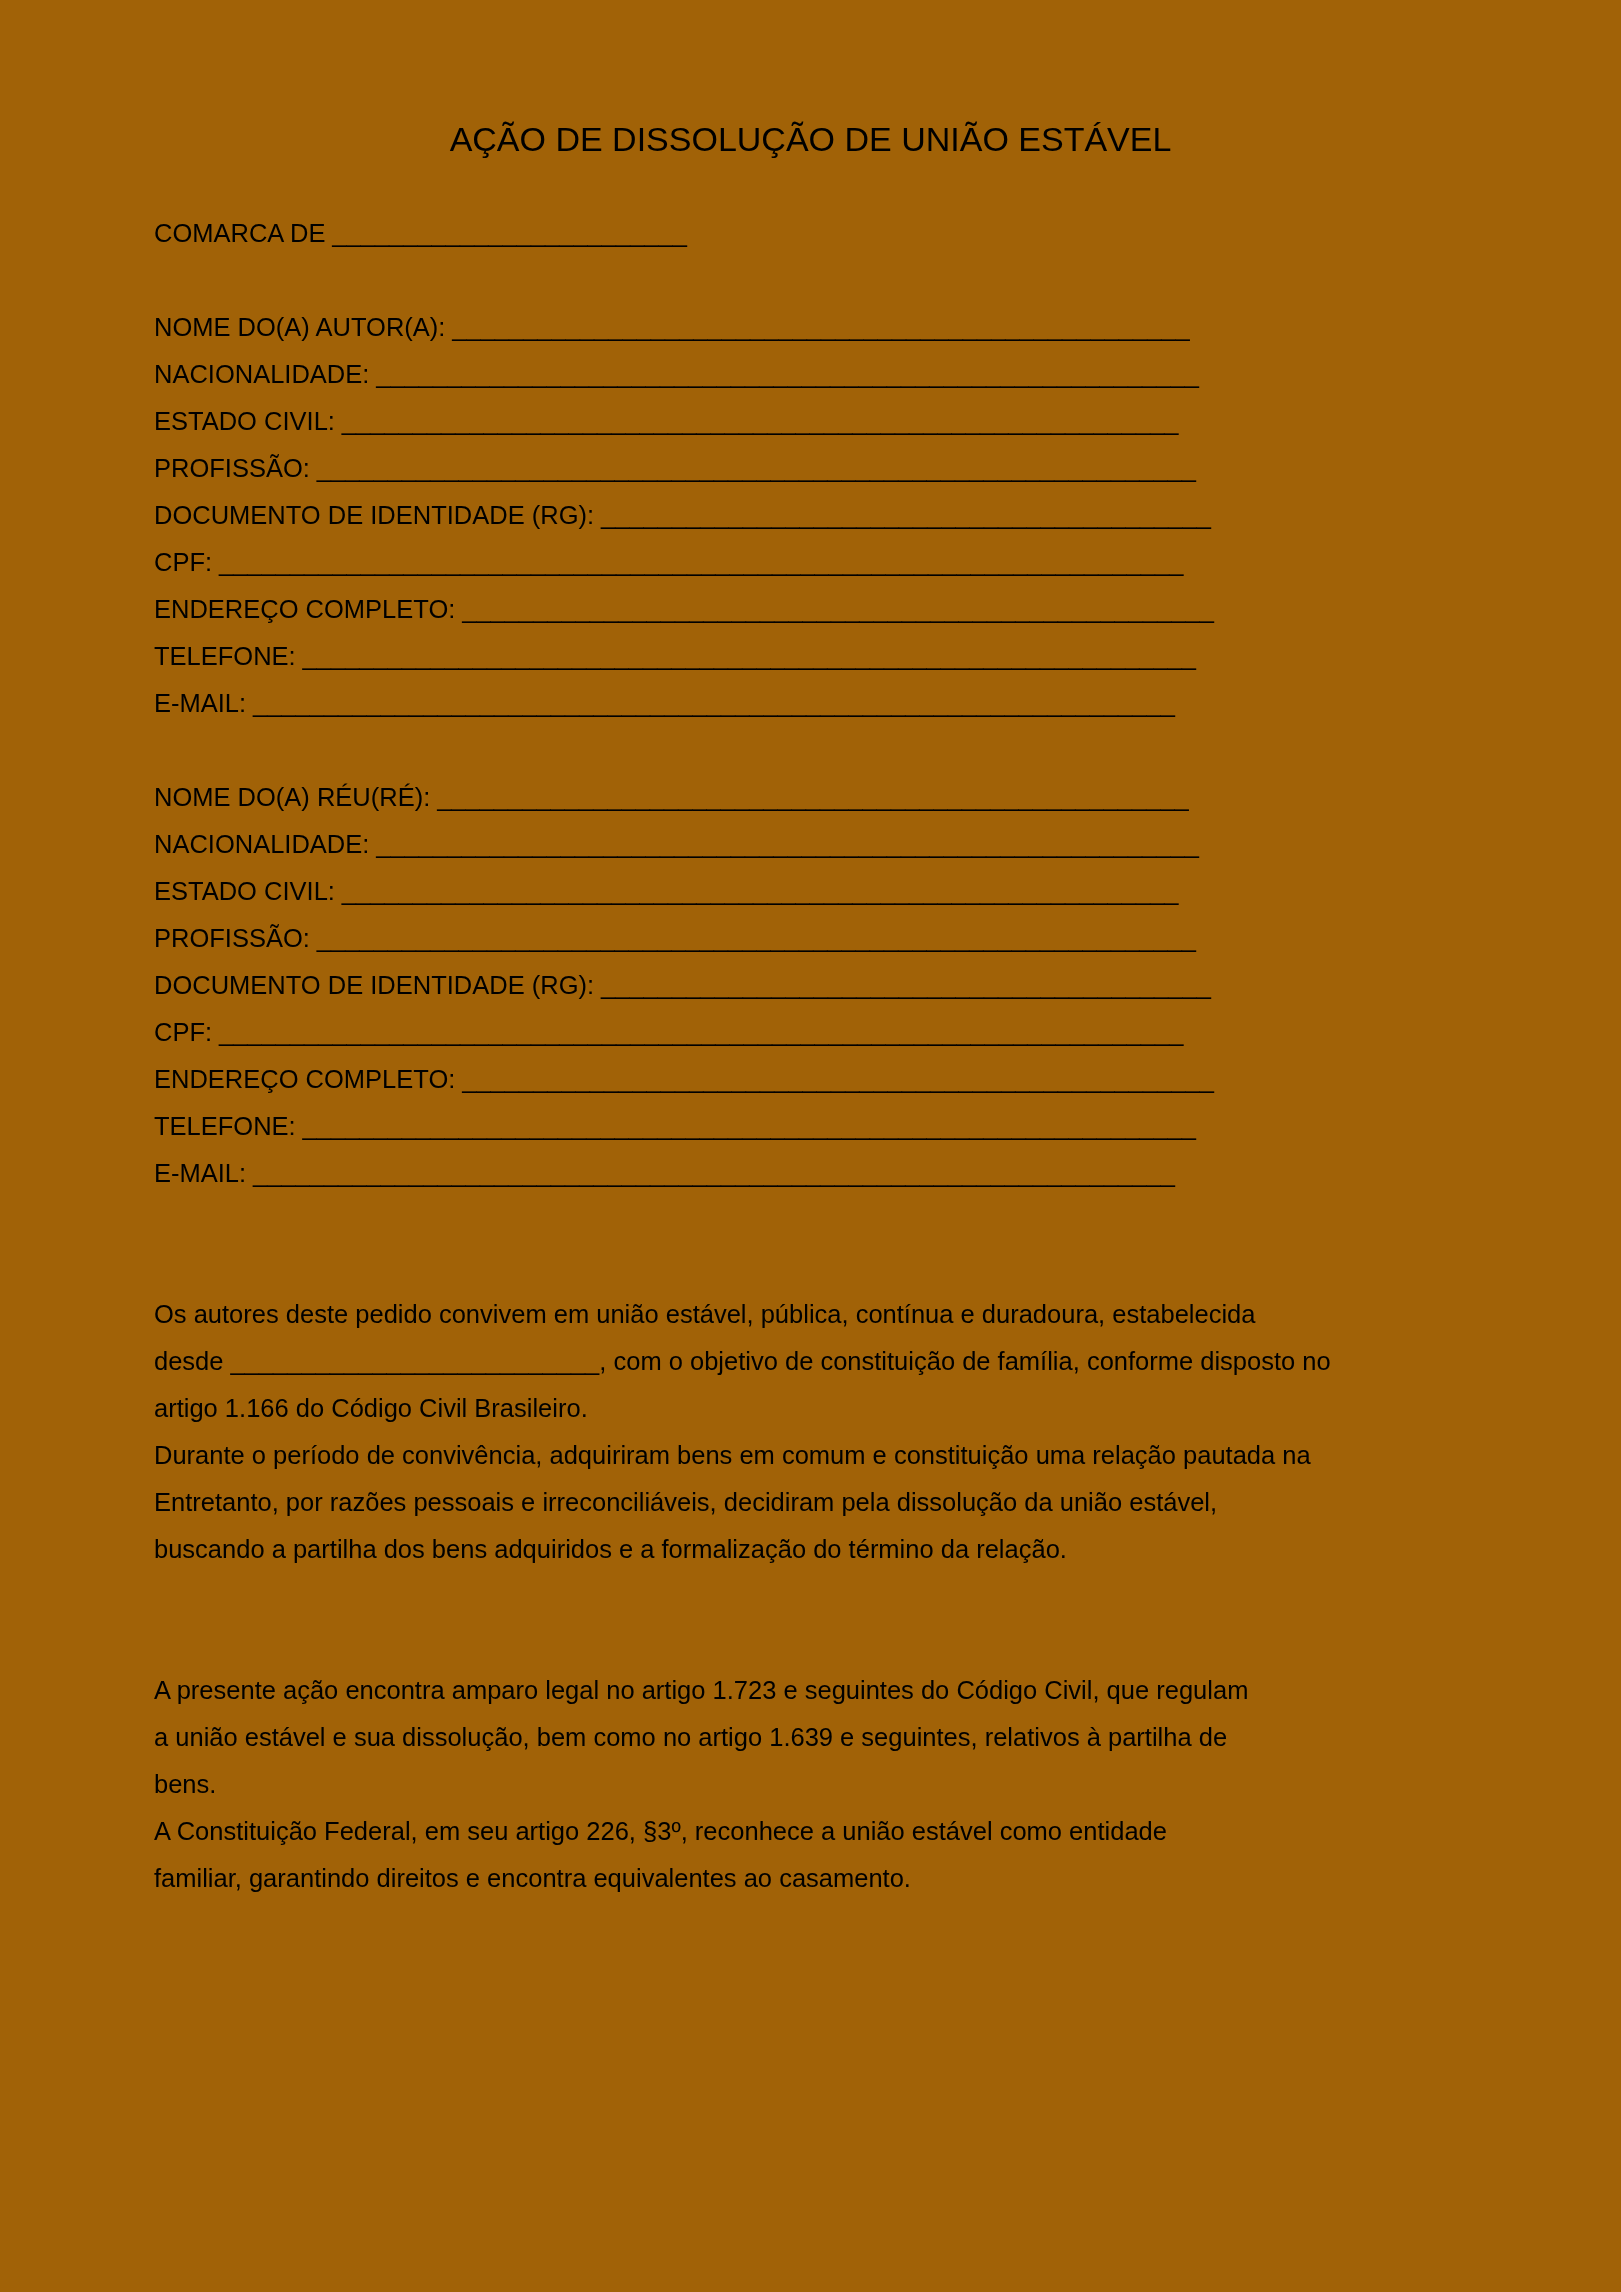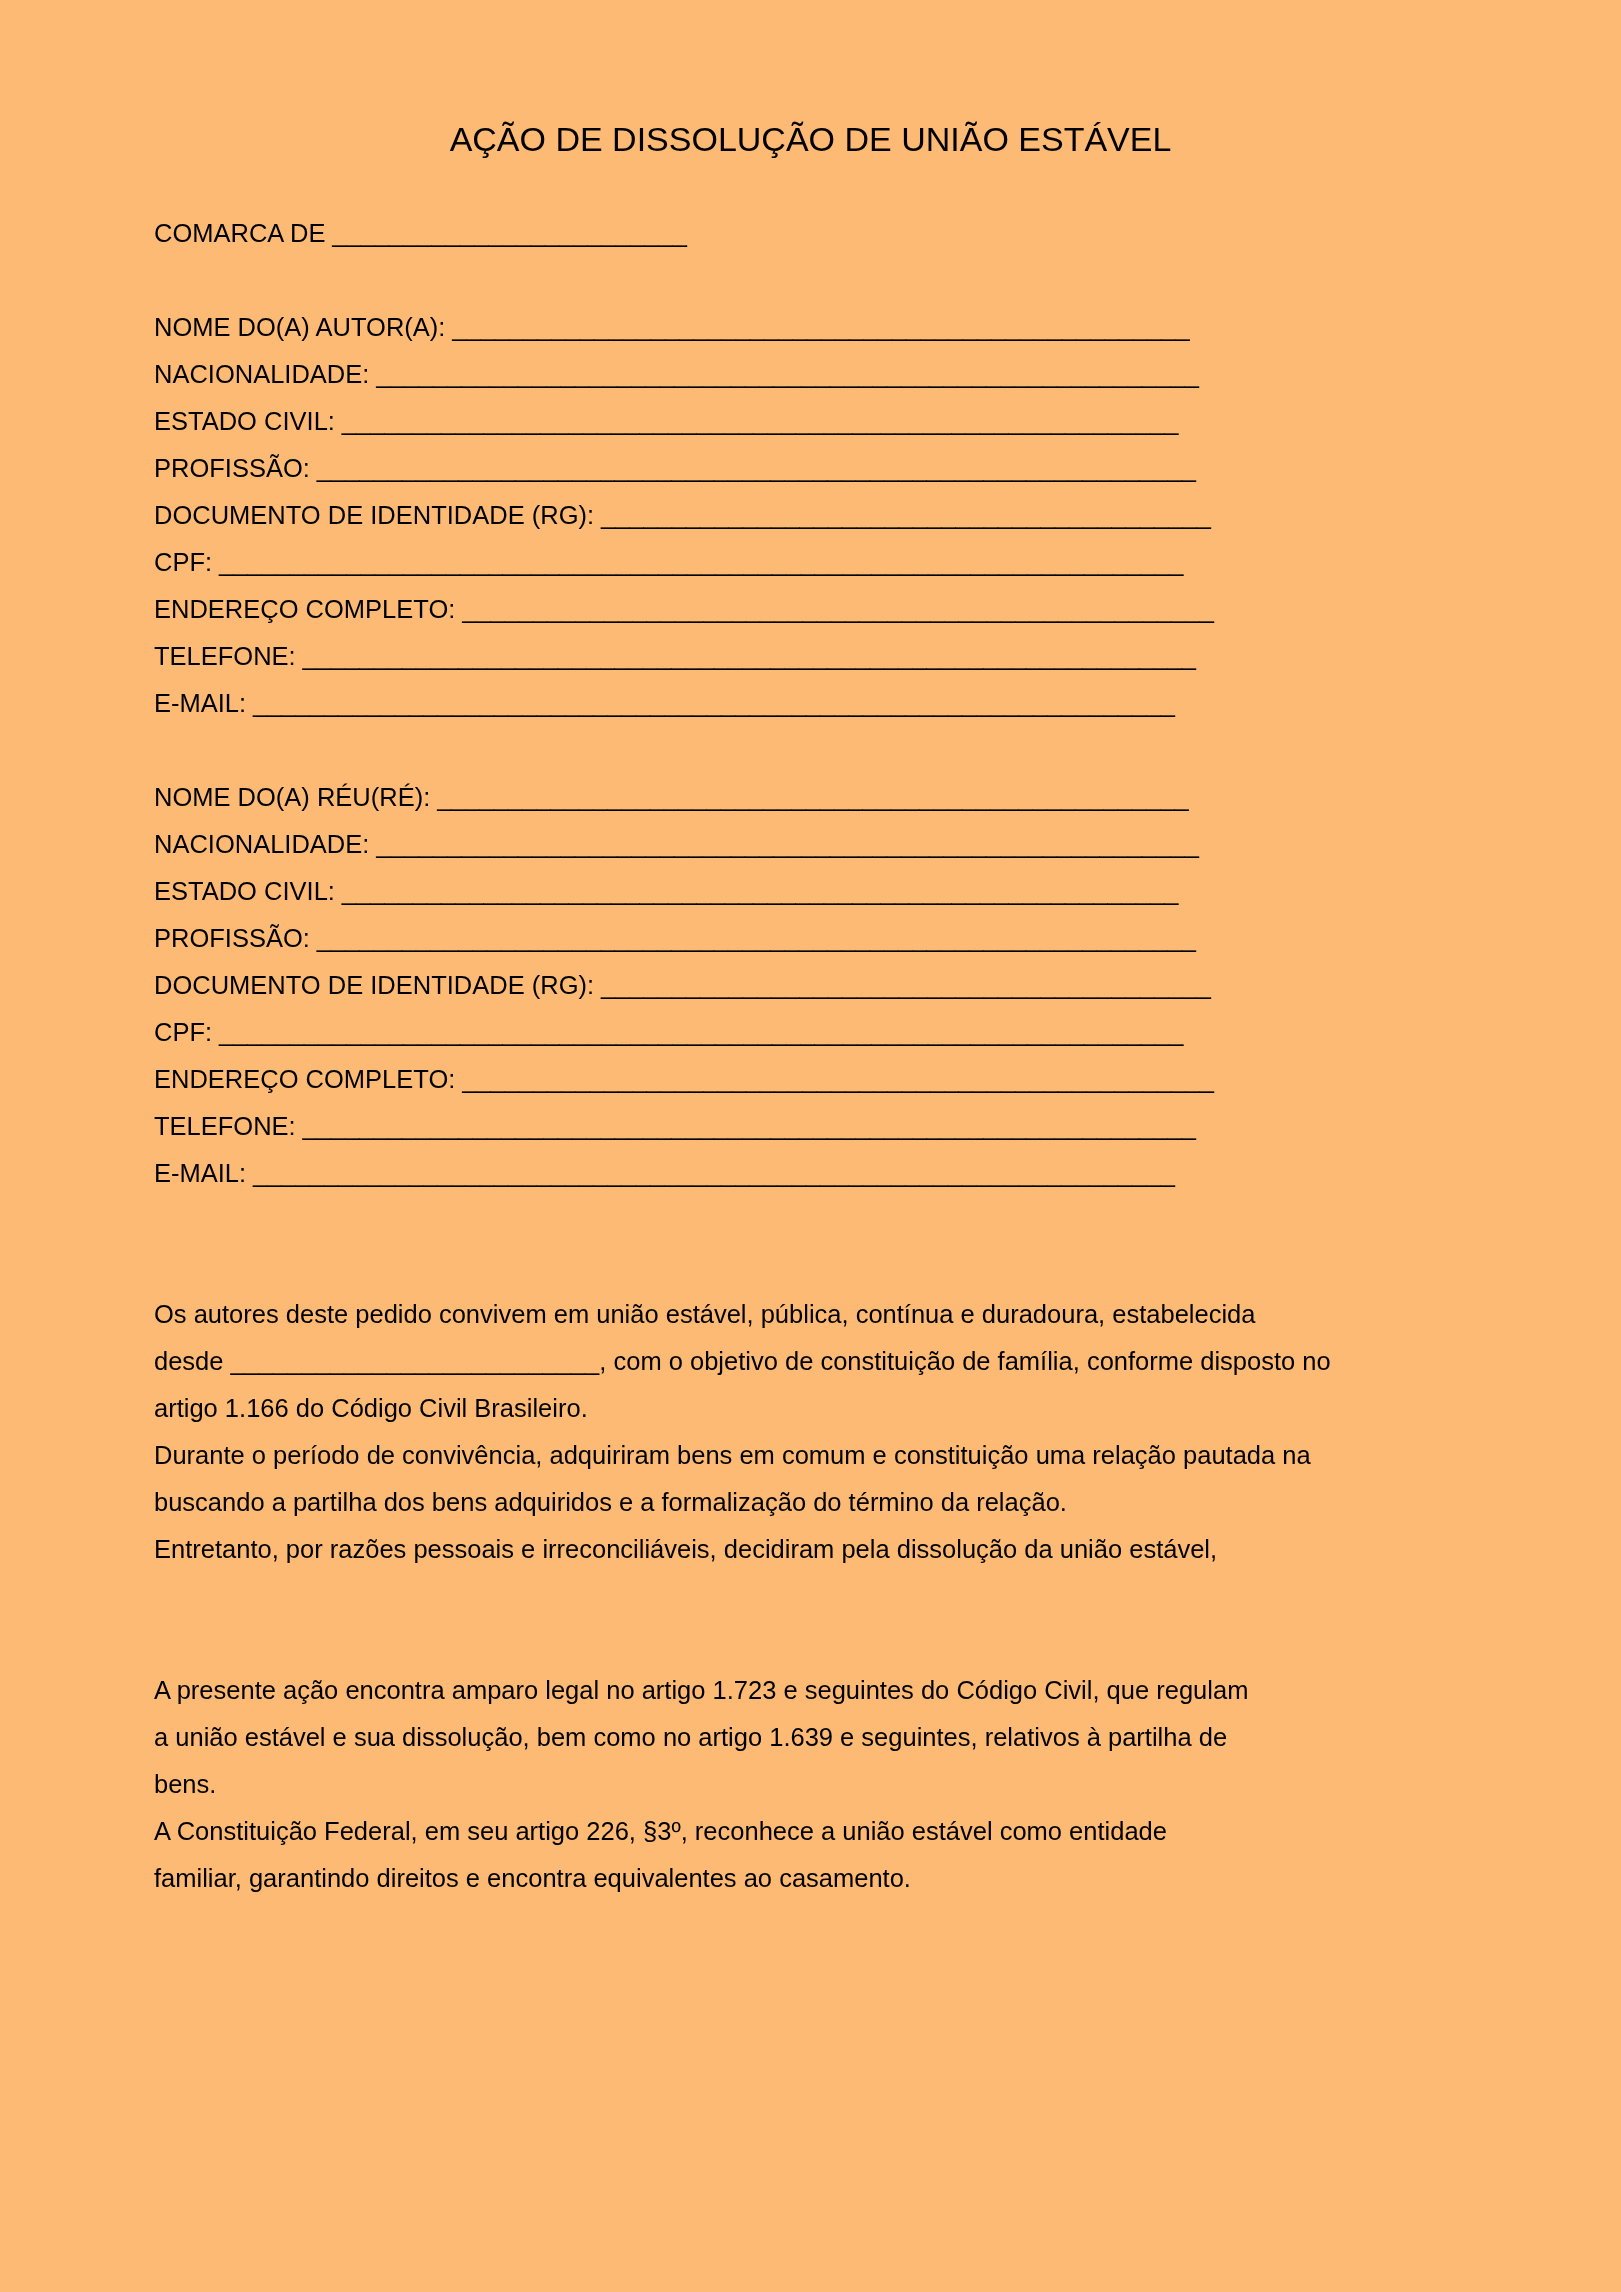--- a/index.html
+++ b/index.html
@@ -4,21 +4,21 @@
 <style>
   html, body {
     margin: 0;
     padding: 0;
     background: #ffffff;
   }
   .page {
     position: relative;
     width: 1621px;
     height: 2293px;
-    background: #fdba74;
+    background: #a16207;
     color: #000000;
     font-family: "Liberation Sans", "DejaVu Sans", sans-serif;
     font-size: 25.5px;
     box-sizing: border-box;
     padding: 116px 19.6px 0 154px;
     overflow: hidden;
   }
   .line {
     height: 47px;
     line-height: 47px;
@@ -76,22 +76,22 @@
   </div>
 
   <div class="line"></div>
 
   <div class="line"></div>
   <div>
     <div class="line">Os autores deste pedido convivem em união estável, pública, contínua e duradoura, estabelecida</div>
     <div class="line">desde __________________________, com o objetivo de constituição de família, conforme disposto no</div>
     <div class="line">artigo 1.166 do Código Civil Brasileiro.</div>
     <div class="line">Durante o período de convivência, adquiriram bens em comum e constituição uma relação pautada na</div>
+    <div class="line">Entretanto, por razões pessoais e irreconciliáveis, decidiram pela dissolução da união estável,</div>
     <div class="line">buscando a partilha dos bens adquiridos e a formalização do término da relação.</div>
-    <div class="line">Entretanto, por razões pessoais e irreconciliáveis, decidiram pela dissolução da união estável,</div>
   </div>
 
   <div class="line"></div>
 
   <div class="line"></div>
   <div>
     <div class="line">A presente ação encontra amparo legal no artigo 1.723 e seguintes do Código Civil, que regulam</div>
     <div class="line">a união estável e sua dissolução, bem como no artigo 1.639 e seguintes, relativos à partilha de</div>
     <div class="line">bens.</div>
     <div class="line">A Constituição Federal, em seu artigo 226, §3º, reconhece a união estável como entidade</div>

